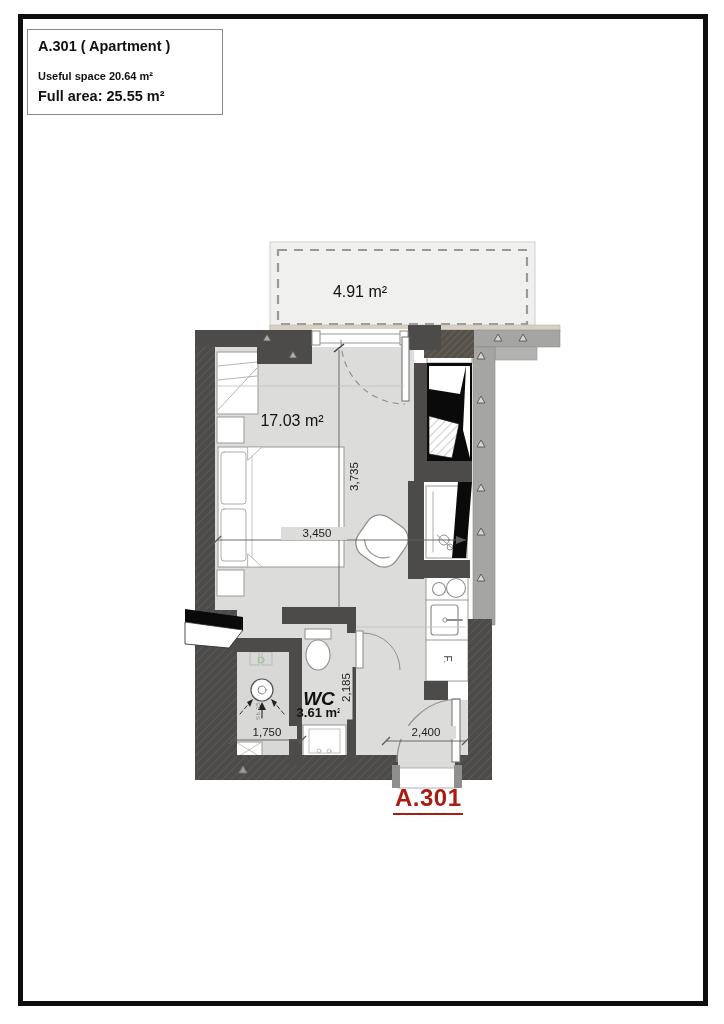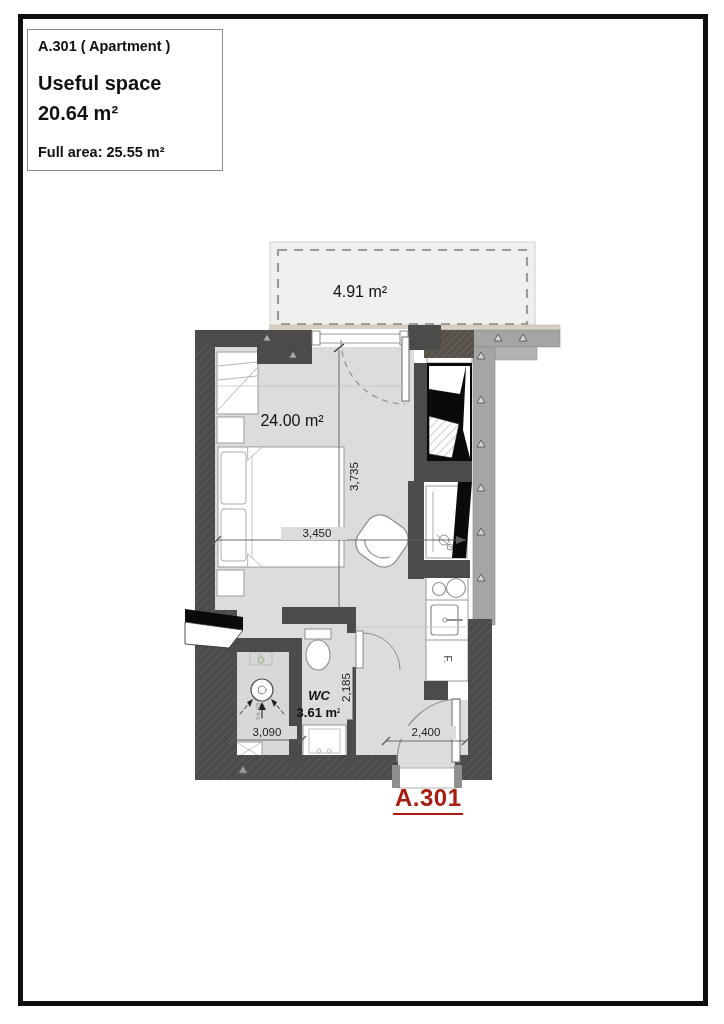--- a/index.html
+++ b/index.html
@@ -1,28 +1,28 @@
 <!DOCTYPE html>
 <html><head>
 <meta charset="utf-8">
 <style>
   html,body{margin:0;padding:0;background:#fff;}
   #page{position:relative;width:724px;height:1024px;background:#ffffff;font-family:"Liberation Sans",sans-serif;overflow:hidden;}
   #frame{position:absolute;left:18px;top:14px;width:690px;height:992px;border:5px solid #0e0e0e;box-sizing:border-box;}
   #titleblock{position:absolute;left:27px;top:29px;width:196px;border:1.5px solid #8a8a8a;background:#fff;box-sizing:border-box;padding:8px 10px 10px 10px;}
   #titleblock .t1{font-weight:bold;font-size:14.5px;color:#111;margin-bottom:14px;}
-  #titleblock .t2{font-weight:bold;font-size:20px;color:#111;line-height:1.5;}
-  #titleblock .t3{font-weight:bold;font-size:14.5px;color:#111;margin-top:16px;}
+  #titleblock .t2{font-weight:bold;font-size:11px;color:#111;line-height:1.5;}
+  #titleblock .t3{font-weight:bold;font-size:14.5px;color:#111;margin-top:3px;}
   svg{position:absolute;left:0;top:0;}
   .lbl{position:absolute;text-align:center;color:#111;}
   .big{font-weight:normal;font-size:16px;}
   .dim{font-size:11.5px;color:#1c1c1c;background:#dcdcda;padding:0 2px;line-height:13px;}
   .dim.shaftbg{background:#d8d8d6;}
   .rot{transform:rotate(-90deg);}
-  #wc-name{font-weight:bold;font-style:italic;font-size:13px;}
+  #wc-name{font-weight:bold;font-style:italic;font-size:19px;}
   #wc-area{font-weight:bold;font-size:13px;}
   #apt-label{font-weight:bold;font-size:24px;color:#a81c12;border-bottom:2.5px solid #a81c12;padding:0 2px 1px 2px;letter-spacing:0.5px;}
   #fridge{font-size:10px;color:#444;transform:rotate(90deg);}
   #shaft-txt{font-size:6px;color:#8a8a8a;transform:rotate(-90deg);letter-spacing:0.5px;}
 </style>
 </head>
 <body>
 
 <div id="page">
   <div id="frame"></div>
@@ -221,24 +221,24 @@
         <path d="M481,396 l4,7 h-8 Z"></path>
       <path d="M481,440 l4,7 h-8 Z"></path>
         <path d="M481,484 l4,7 h-8 Z"></path>
       <path d="M481,528 l4,7 h-8 Z"></path>
         <path d="M481,574 l4,7 h-8 Z"></path>
       <path d="M243,766 l4,7 h-8 Z" fill="#9a9a98" stroke="#777"></path>
     </g>
   </svg>
 
   <div class="lbl big" style="left:310px;top:283px;width:100px;">4.91 m²</div>
-  <div class="lbl big" style="left:240px;top:412px;width:104px;">24.00 m²</div>
+  <div class="lbl big" style="left:240px;top:412px;width:104px;">17.03 m²</div>
   <div class="lbl" id="wc-name" style="left:299px;top:688px;width:40px;">WC</div>
   <div class="lbl" id="wc-area" style="left:289px;top:705px;width:60px;">3.61 m²</div>
   <div class="lbl dim" style="left:281px;top:527px;width:56px;padding-left:8px;">3,450</div>
   <div class="lbl dim rot" style="left:322px;top:470px;width:60px;">3,735</div>
   <div class="lbl dim rot" style="left:314px;top:681px;width:60px;">2,185</div>
-  <div class="lbl dim shaftbg" style="left:237px;top:726px;width:56px;">3,090</div>
+  <div class="lbl dim shaftbg" style="left:237px;top:726px;width:56px;">1,750</div>
   <div class="lbl dim" style="left:396px;top:726px;width:56px;">2,400</div>
   <div class="lbl" id="fridge" style="left:437px;top:654px;width:20px;">F.</div>
   <div class="lbl" id="shaft-txt" style="left:238px;top:708px;width:40px;">Sb.25</div>
   <div class="lbl" id="apt-label" style="left:393px;top:784px;width:66px;">A.301</div>
 </div>
 
 </body></html>

